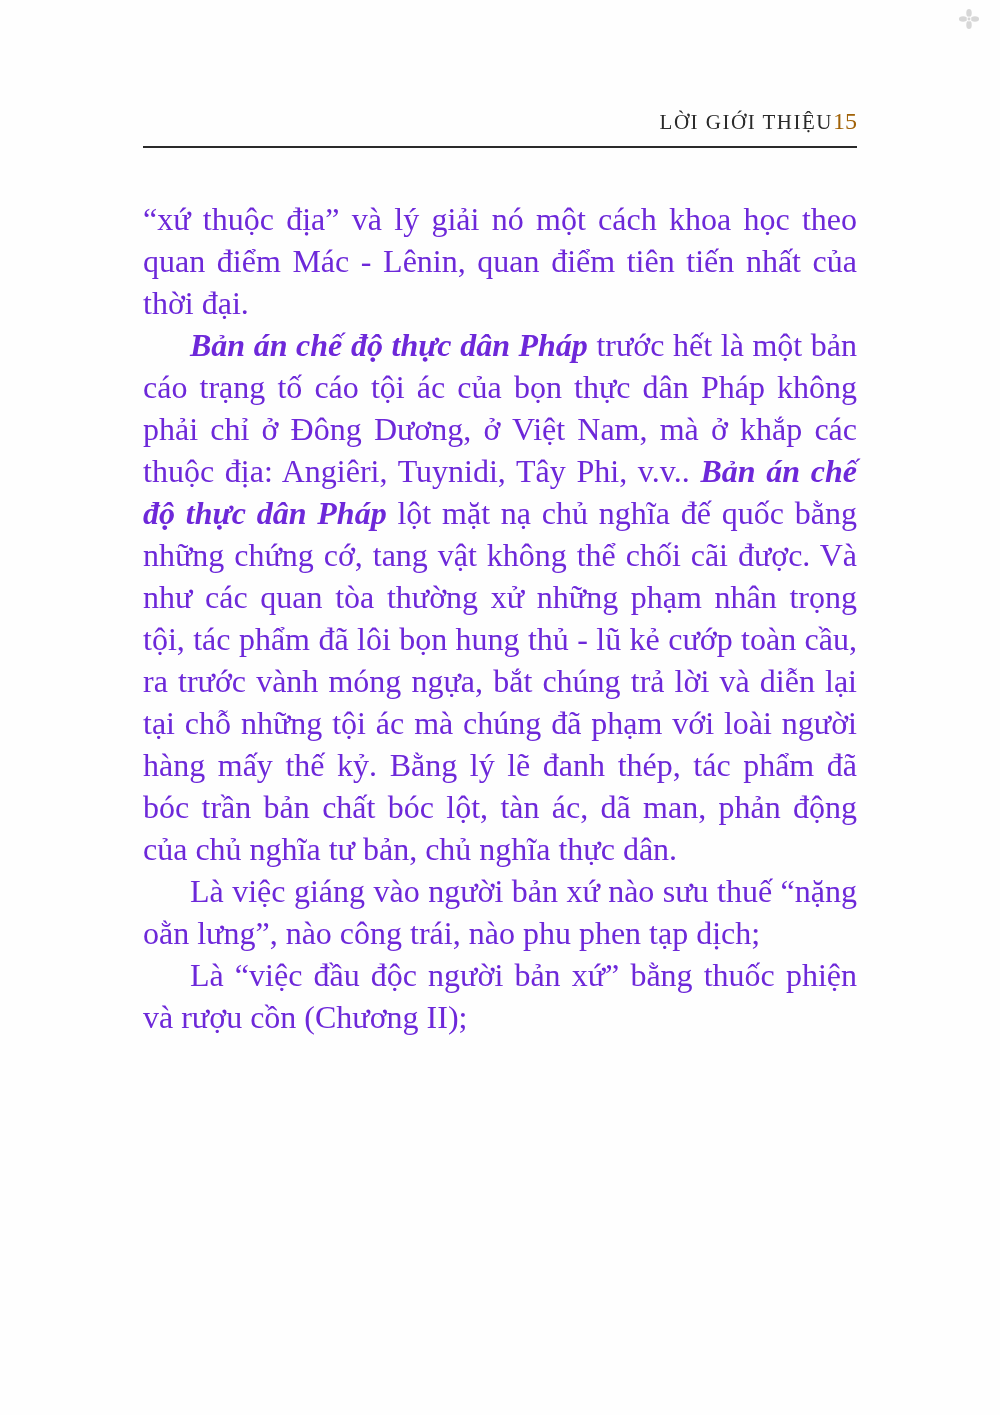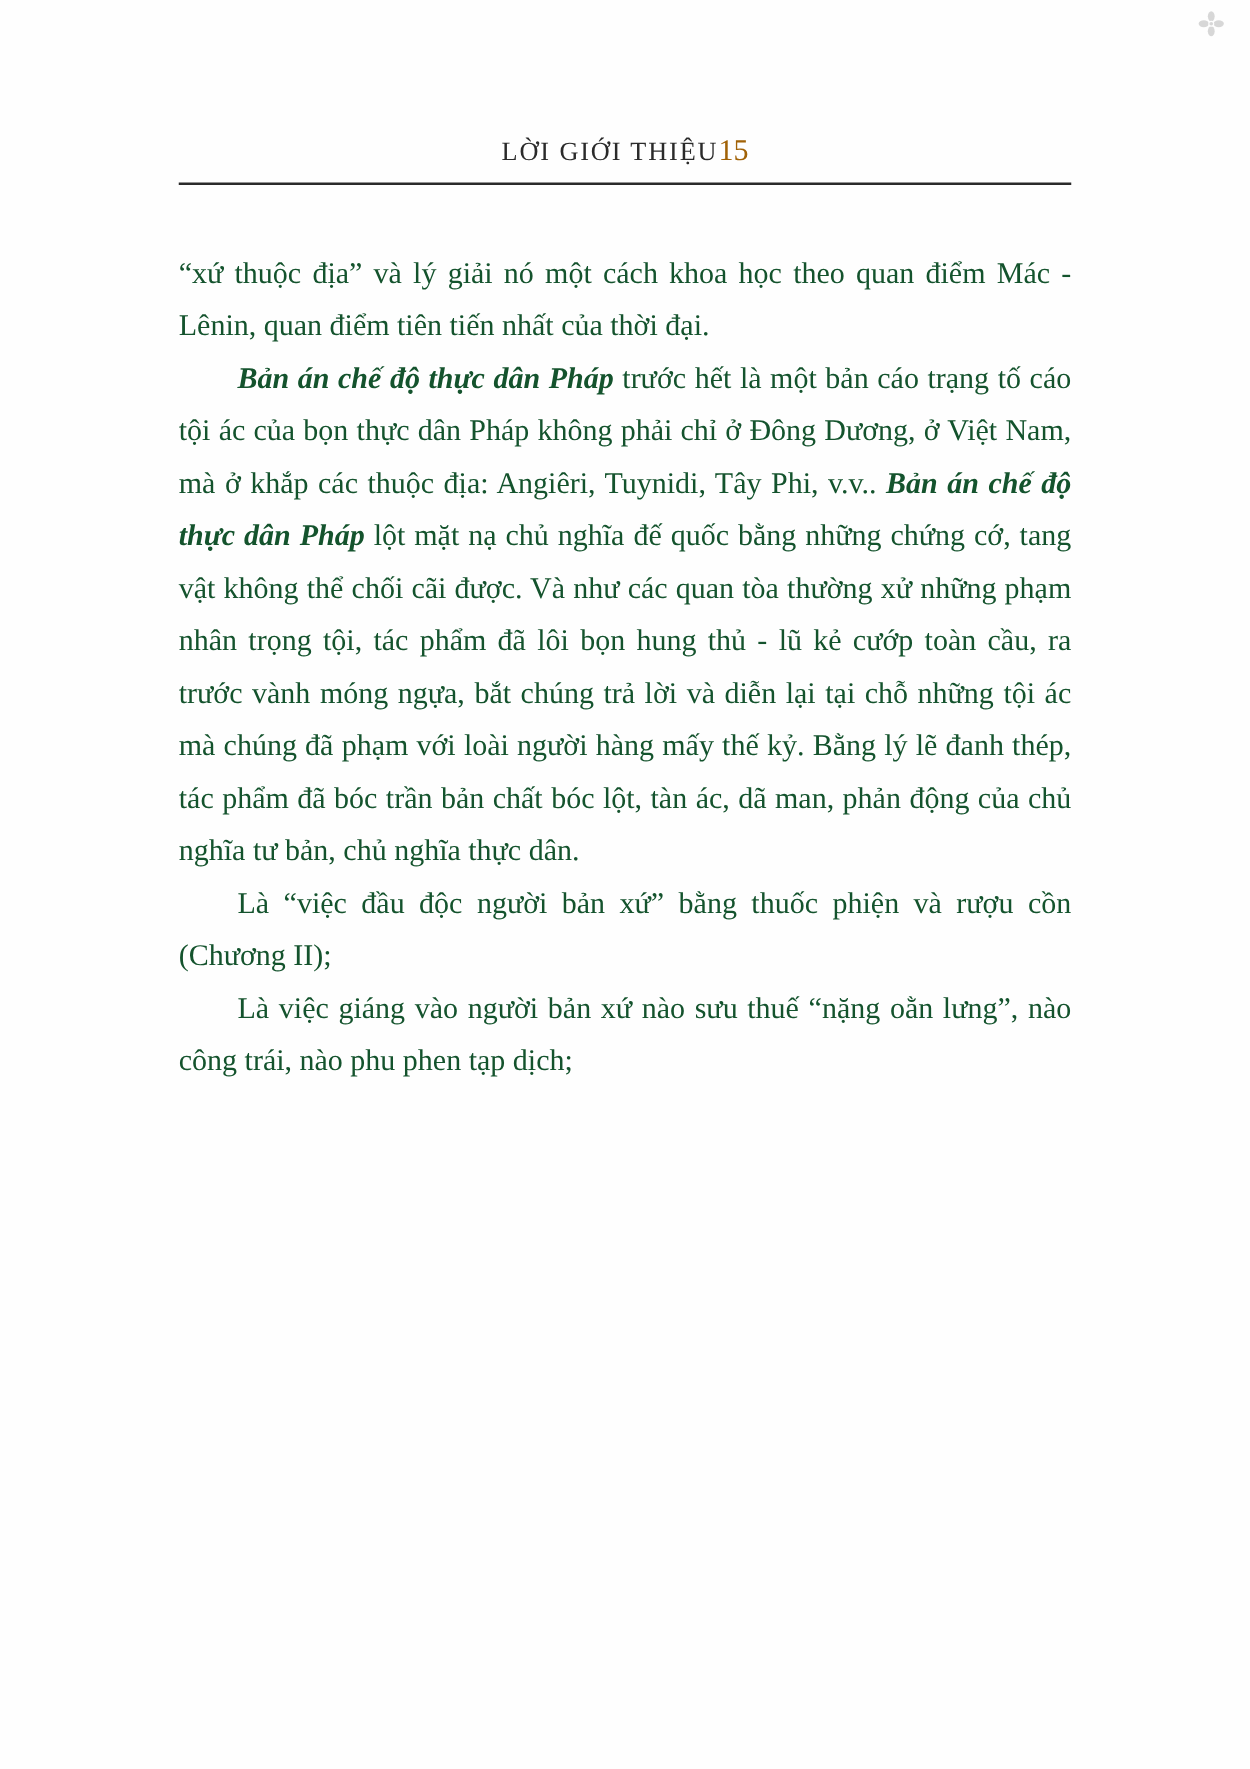--- a/index.html
+++ b/index.html
@@ -24,43 +24,43 @@
     width: 22px;
     height: 22px;
     opacity: 0.55;
   }
   .header {
     position: absolute;
     top: 108px;
     left: 143px;
     width: 714px;
     display: flex;
-    justify-content: center;
+    justify-content: flex-end;
     align-items: baseline;
     border-bottom: 2px solid #2a2a2a;
     padding-bottom: 11px;
   }
   .header-title {
     font-size: 21px;
     letter-spacing: 1.5px;
     color: #2a2a2a;
   }
   .page-number {
     font-size: 24px;
     color: #a16207;
   }
   .body-text {
     position: absolute;
     top: 198px;
     left: 143px;
     width: 714px;
-    font-size: 24px;
+    font-size: 32px;
     line-height: 42px;
     text-align: justify;
-    color: #14532d;
+    color: #6d28d9;
   }
   .body-text p {
     margin: 0;
     text-indent: 47px;
   }
   .body-text p.no-indent {
     text-indent: 0;
   }
   .body-text i {
     font-style: italic;
@@ -86,17 +86,17 @@
   </span>
 
   <div class="header">
     <span class="header-title">LỜI GIỚI THIỆU</span>
     <span class="page-number">15</span>
   </div>
 
   <div class="body-text">
       <p class="no-indent"><span>“xứ thuộc địa” và lý giải nó một cách khoa học theo quan điểm Mác - Lênin, quan điểm tiên tiến nhất của thời đại.</span></p>
       <p class=""><i>Bản án chế độ thực dân Pháp</i><span> trước hết là một bản cáo trạng tố cáo tội ác của bọn thực dân Pháp không phải chỉ ở Đông Dương, ở Việt Nam, mà ở khắp các thuộc địa: Angiêri, Tuynidi, Tây Phi, v.v.. </span><i>Bản án chế độ thực dân Pháp</i><span> lột mặt nạ chủ nghĩa đế quốc bằng những chứng cớ, tang vật không thể chối cãi được. Và như các quan tòa thường xử những phạm nhân trọng tội, tác phẩm đã lôi bọn hung thủ - lũ kẻ cướp toàn cầu, ra trước vành móng ngựa, bắt chúng trả lời và diễn lại tại chỗ những tội ác mà chúng đã phạm với loài người hàng mấy thế kỷ. Bằng lý lẽ đanh thép, tác phẩm đã bóc trần bản chất bóc lột, tàn ác, dã man, phản động của chủ nghĩa tư bản, chủ nghĩa thực dân.</span></p>
+      <p class=""><span>Là việc giáng vào người bản xứ nào sưu thuế “nặng oằn lưng”, nào công trái, nào phu phen tạp dịch;</span></p>
       <p class=""><span>Là “việc đầu độc người bản xứ” bằng thuốc phiện và rượu cồn (Chương II);</span></p>
-      <p class=""><span>Là việc giáng vào người bản xứ nào sưu thuế “nặng oằn lưng”, nào công trái, nào phu phen tạp dịch;</span></p>
     </div>
 
 </div>
 
 </body></html>

